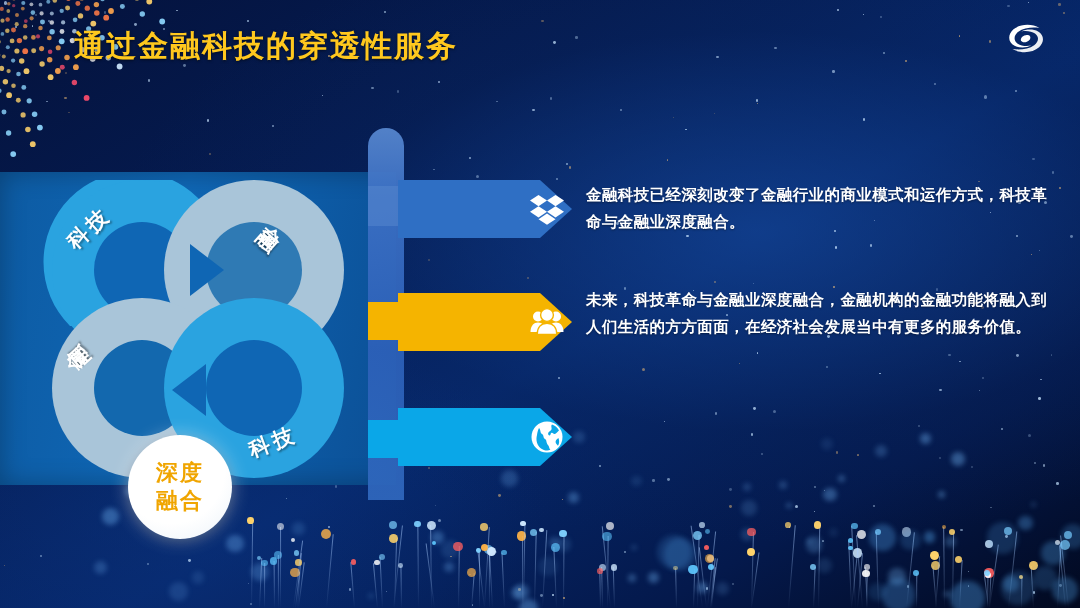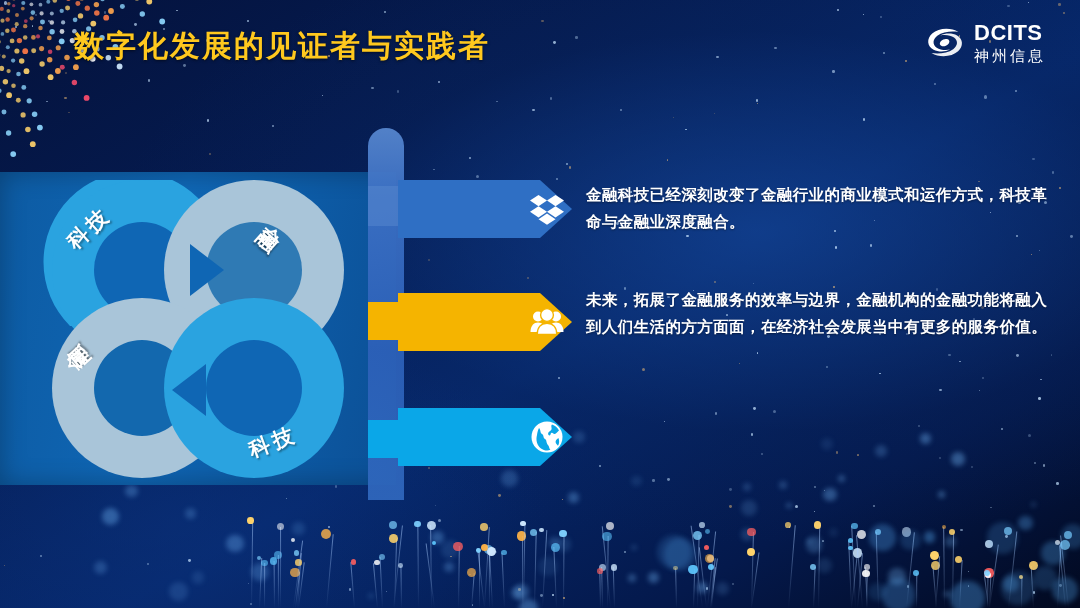--- a/index.html
+++ b/index.html
@@ -970,32 +970,28 @@
       <circle cx="-21.5" cy="56.8" r="1.67" fill="#ffd36b" opacity="0.54"></circle>
       <circle cx="-29.3" cy="73.5" r="1.88" fill="#ffd36b" opacity="0.60"></circle>
       <circle cx="-37.2" cy="90.3" r="2.08" fill="#ffd36b" opacity="0.67"></circle>
       <circle cx="-45.0" cy="107.0" r="2.28" fill="#ffd36b" opacity="0.73"></circle>
       <circle cx="-52.8" cy="123.7" r="2.49" fill="#ffd36b" opacity="0.79"></circle>
       <circle cx="-60.7" cy="140.4" r="2.69" fill="#ffd36b" opacity="0.86"></circle>
       <circle cx="-68.5" cy="157.2" r="2.90" fill="#ffd36b" opacity="0.92"></circle>
     </svg>
 
   <div id="header">
-    <div id="title">数字化发展的见证者与实践者</div>
+    <div id="title">通过金融科技的穿透性服务</div>
 
     <div id="logo">
       <svg id="logo-mark" viewBox="0 0 40 34">
         <path d="M33.5 6.0 C25.5 1.2 13.5 2.0 7.2 7.6 C1.4 12.8 2.0 20.4 8.6 23.8 C13.4 26.3 20.2 26.1 25.3 23.6 C20.4 24.6 15.0 24.0 11.7 21.7 C7.3 18.6 7.6 13.3 12.3 9.8 C17.6 5.8 26.6 5.0 33.5 6.0 Z" fill="#ffffff"></path>
         <path d="M6.5 27.0 C14.5 31.9 26.8 31.0 33.1 25.3 C38.6 20.3 38.2 13.0 32.1 9.5 C27.4 6.8 20.4 6.9 15.2 9.4 C20.2 8.4 25.7 9.1 29.0 11.5 C33.3 14.6 32.9 19.8 28.2 23.2 C22.8 27.2 13.5 28.0 6.5 27.0 Z" fill="#ffffff" opacity="0.92"></path>
         <ellipse cx="19.6" cy="16.6" rx="5.0" ry="3.4" transform="rotate(-22 19.6 16.6)" fill="#ffffff"></ellipse>
       </svg>
-      <div id="logo-text">
-        <div id="logo-en">DCITS</div>
-        <div id="logo-cn">神州信息</div>
-      </div>
     </div>
   </div>
 
   <div id="left-panel">
     <svg id="flower" viewBox="0 0 368 300">
 
       <g>
         <path d="M56 146 A 90 90 0 0 1 184 18 L 184 56 A 56 56 0 0 0 98 146 Z" fill="#2aa3e0"></path>
         <path d="M184 18 A 90 90 0 0 1 184 146 L 184 108 A 56 56 0 0 0 184 56 Z" fill="#2aa3e0"></path>
         <circle cx="128" cy="90" r="90" fill="#2aa3e0"></circle>
@@ -1037,20 +1033,24 @@
       <path d="M192 184 L158 210 L192 236 Z" fill="#0f66b4"></path>
       <path d="M150 66 L178 92 L150 118 L150 66 Z" fill="#2aa3e0" opacity="0"></path>
       <path d="M104 190 L136 216 L104 242 Z" fill="#cfe6f6" opacity="0"></path>
     </svg>
 
     <div class="petal-label" style="left:64px; top:42px; transform: rotate(-42deg);">科技</div>
     <div class="petal-label" style="left:272px; top:44px; transform: rotate(42deg); writing-mode: vertical-rl;">金融</div>
     <div class="petal-label" style="left:44px; top:200px; transform: rotate(-132deg); writing-mode: vertical-rl;">金融</div>
     <div class="petal-label" style="left:248px; top:256px; transform: rotate(-20deg);">科技</div>
 
+    <div id="core">
+      <div class="core-line">深度</div>
+      <div class="core-line">融合</div>
+    </div>
   </div>
 
   <div id="spine"></div>
   <div class="spine-seg" style="top:186px; height:40px; background:rgba(86,134,206,0.55);"></div>
   <div class="spine-seg" style="top:302px; height:38px; background:#f5b400;"></div>
   <div class="spine-seg" style="top:420px; height:38px; background:#0aa7e8;"></div>
 
   <div class="arrow" style="left:394px; top:180px; width:174px;">
     <svg class="arrow-body" viewBox="0 0 174 58" preserveAspectRatio="none">
       <path d="M0 0 L142 0 L174 29 L142 58 L0 58 Z" fill="#2f6fc4"></path>
@@ -1071,21 +1071,21 @@
     </svg>
     <svg class="arrow-icon" viewBox="0 0 34 34">
       <circle cx="8" cy="11.5" r="5" fill="#ffffff"></circle>
       <circle cx="26" cy="11.5" r="5" fill="#ffffff"></circle>
       <path d="M0.5 27 C0.5 20.5 4 17.5 8 17.5 C12 17.5 15.5 20.5 15.5 27 Z" fill="#ffffff"></path>
       <path d="M18.5 27 C18.5 20.5 22 17.5 26 17.5 C30 17.5 33.5 20.5 33.5 27 Z" fill="#ffffff"></path>
       <circle cx="17" cy="10" r="6.4" fill="#ffffff" stroke="#f5b400" stroke-width="1.4"></circle>
       <path d="M7.2 29.5 C7.2 21.8 11.6 18.2 17 18.2 C22.4 18.2 26.8 21.8 26.8 29.5 Z" fill="#ffffff" stroke="#f5b400" stroke-width="1.4"></path>
     </svg>
   </div>
-  <div class="row-text" style="left:586px; top:287px;">未来，拓展了金融服务的效率与边界，金融机构的金融功能将融入到人们生活的方方面面，在经济社会发展当中有更多的服务价值。</div>
+  <div class="row-text" style="left:586px; top:287px;">未来，科技革命与金融业深度融合，金融机构的金融功能将融入到人们生活的方方面面，在经济社会发展当中有更多的服务价值。</div>
 
   <div class="arrow" style="left:394px; top:408px; width:174px;">
     <svg class="arrow-body" viewBox="0 0 174 58" preserveAspectRatio="none">
       <path d="M0 0 L142 0 L174 29 L142 58 L0 58 Z" fill="#0aa7e8"></path>
     </svg>
     <svg class="arrow-icon" viewBox="0 0 34 34">
       <circle cx="17" cy="17" r="15.5" fill="#ffffff"></circle>
       <path d="M9 8 C11 10 10 13 12 14 C14 15 13 18 15 19 C17 20 16 23 18 25 C19.4 26.4 19 28.6 20.4 29.8 C17.4 31 13.6 30.4 11 28.4 C7 25.4 5.6 20 7 15 C7.4 12.4 8 10 9 8 Z" fill="#0aa7e8"></path>
       <path d="M22 4.6 C25 5.6 27.6 7.8 29 10.6 C27.4 11.6 26.6 13.6 25 14 C23.4 14.4 23 12.4 21.6 12.8 C20.2 13.2 21 15.2 19.6 15.4 C18.2 15.6 17.6 13.4 18.6 12.2 C19.6 11 21.4 10.6 21.6 9 C21.8 7.4 20.6 6 22 4.6 Z" fill="#0aa7e8"></path>
       <path d="M28.4 18 C29.6 20.4 29.4 23.4 28 25.8 C26.8 24.6 25.4 23.4 25.6 21.6 C25.8 19.8 27.2 19 28.4 18 Z" fill="#0aa7e8"></path>

